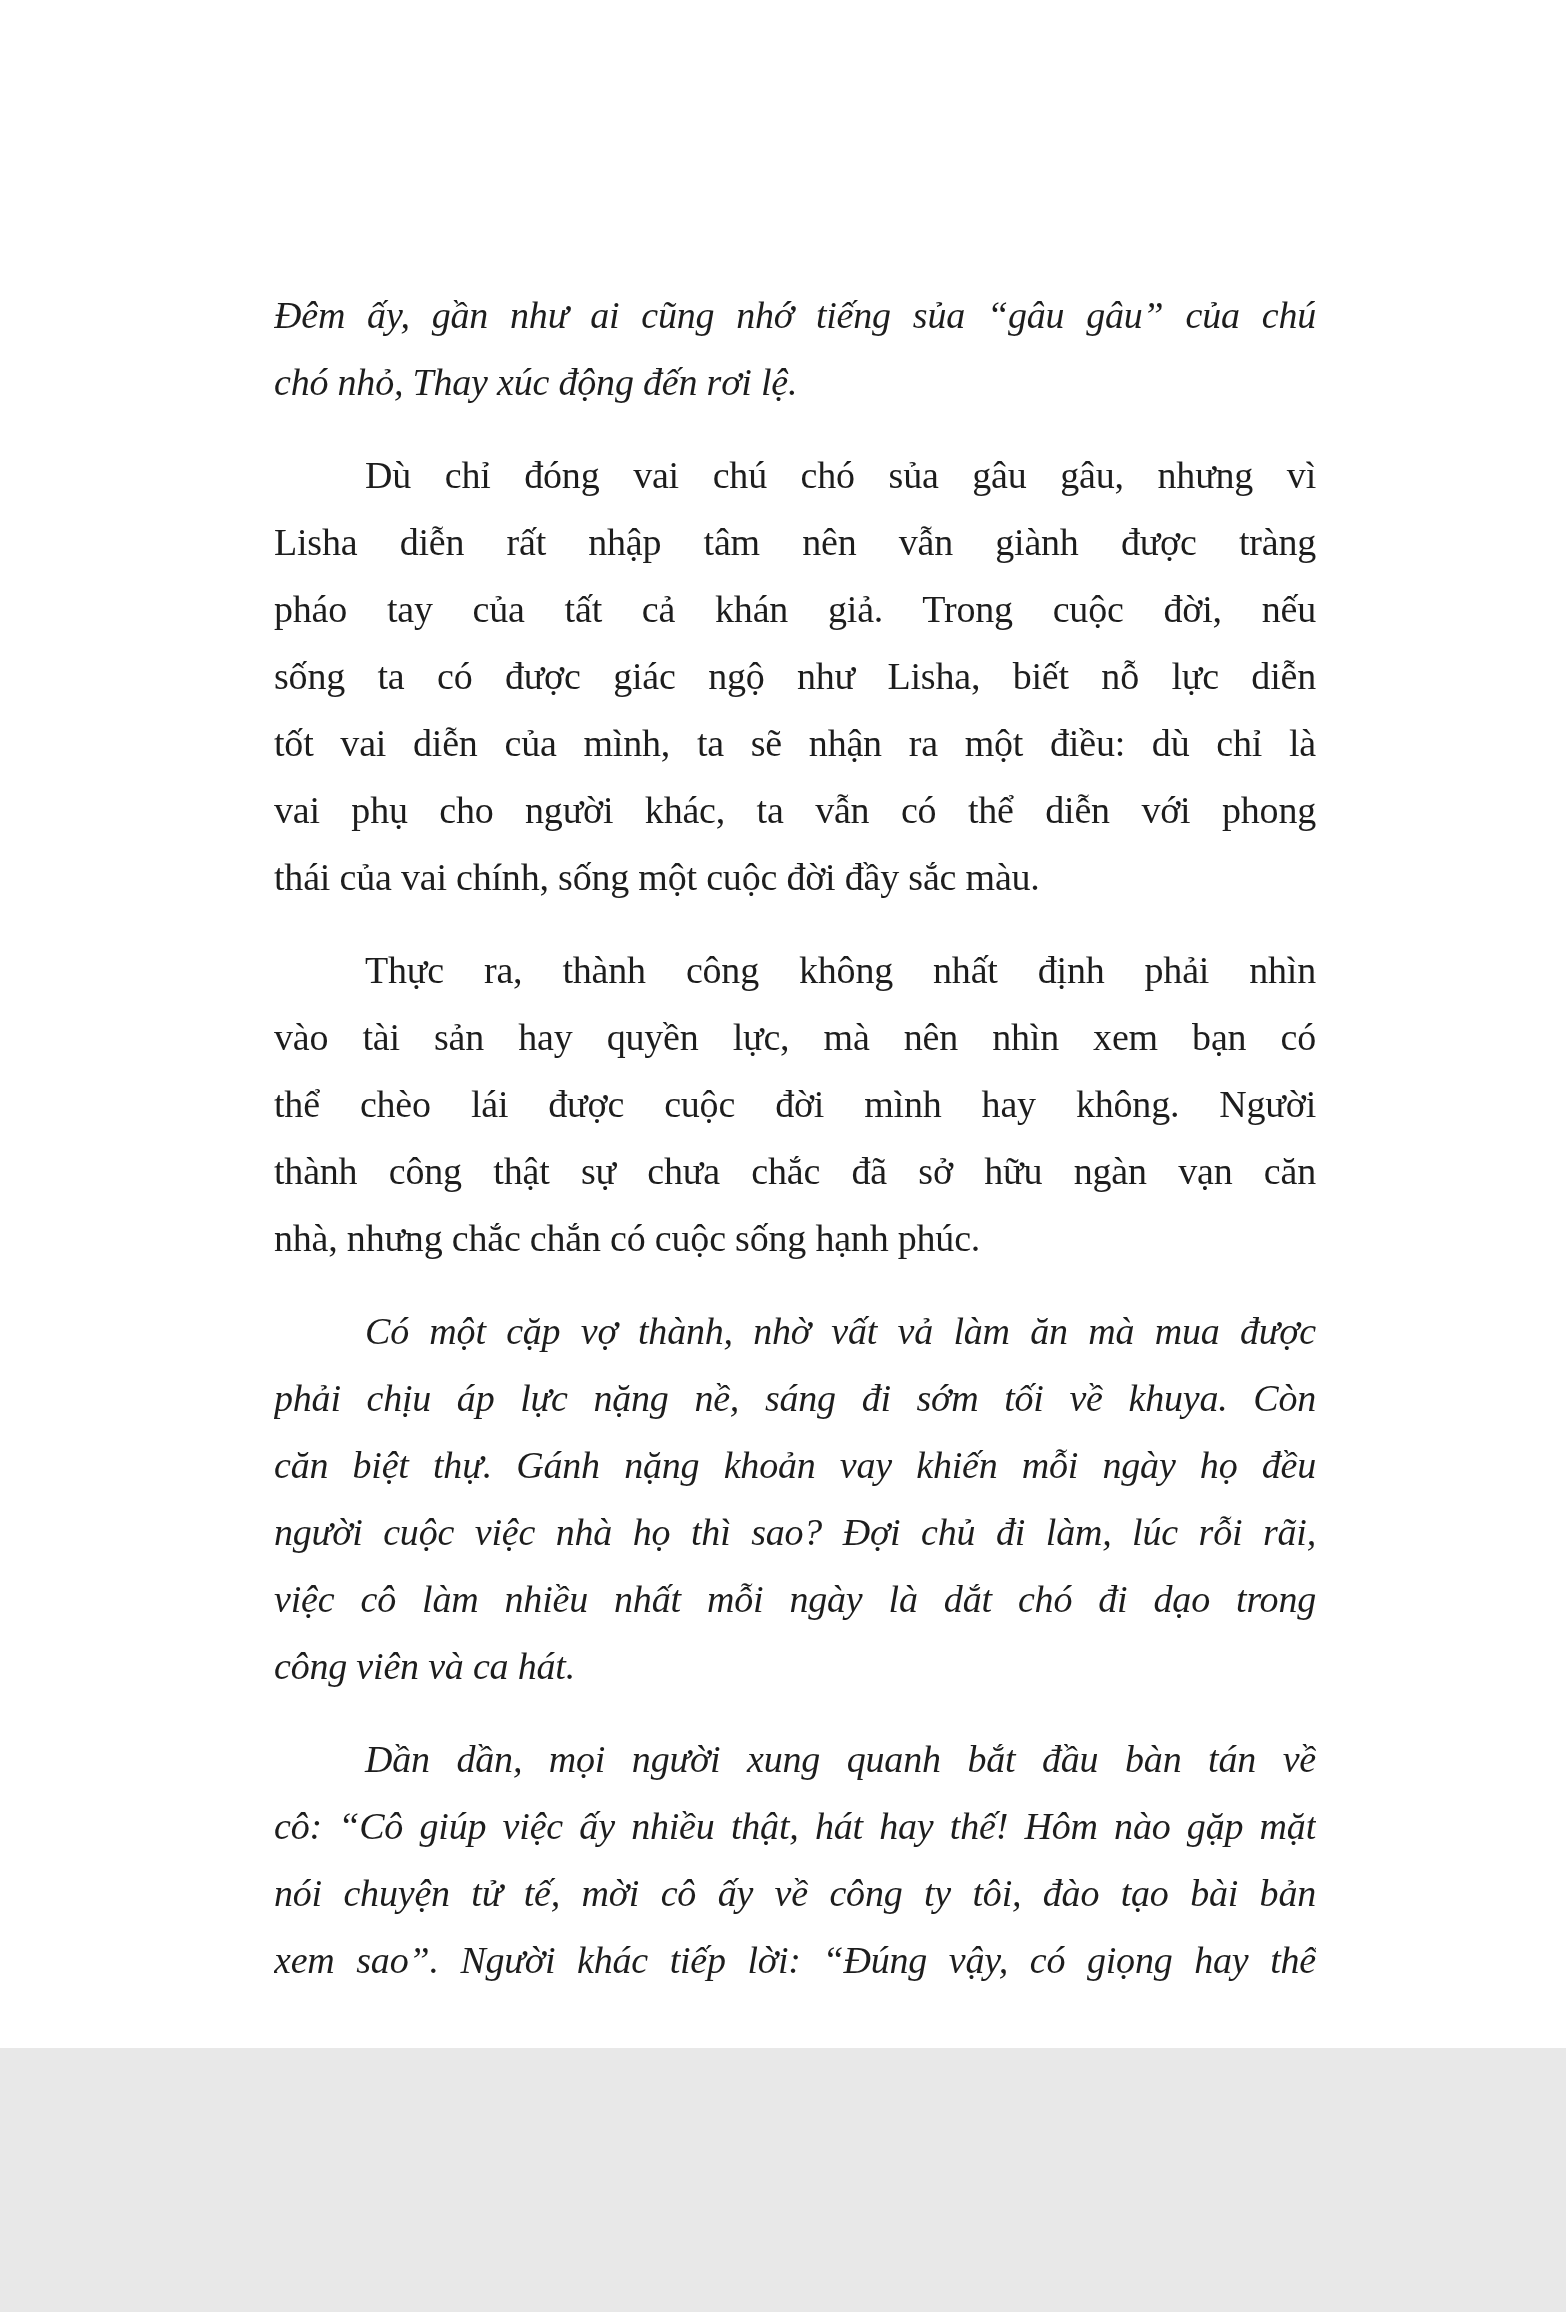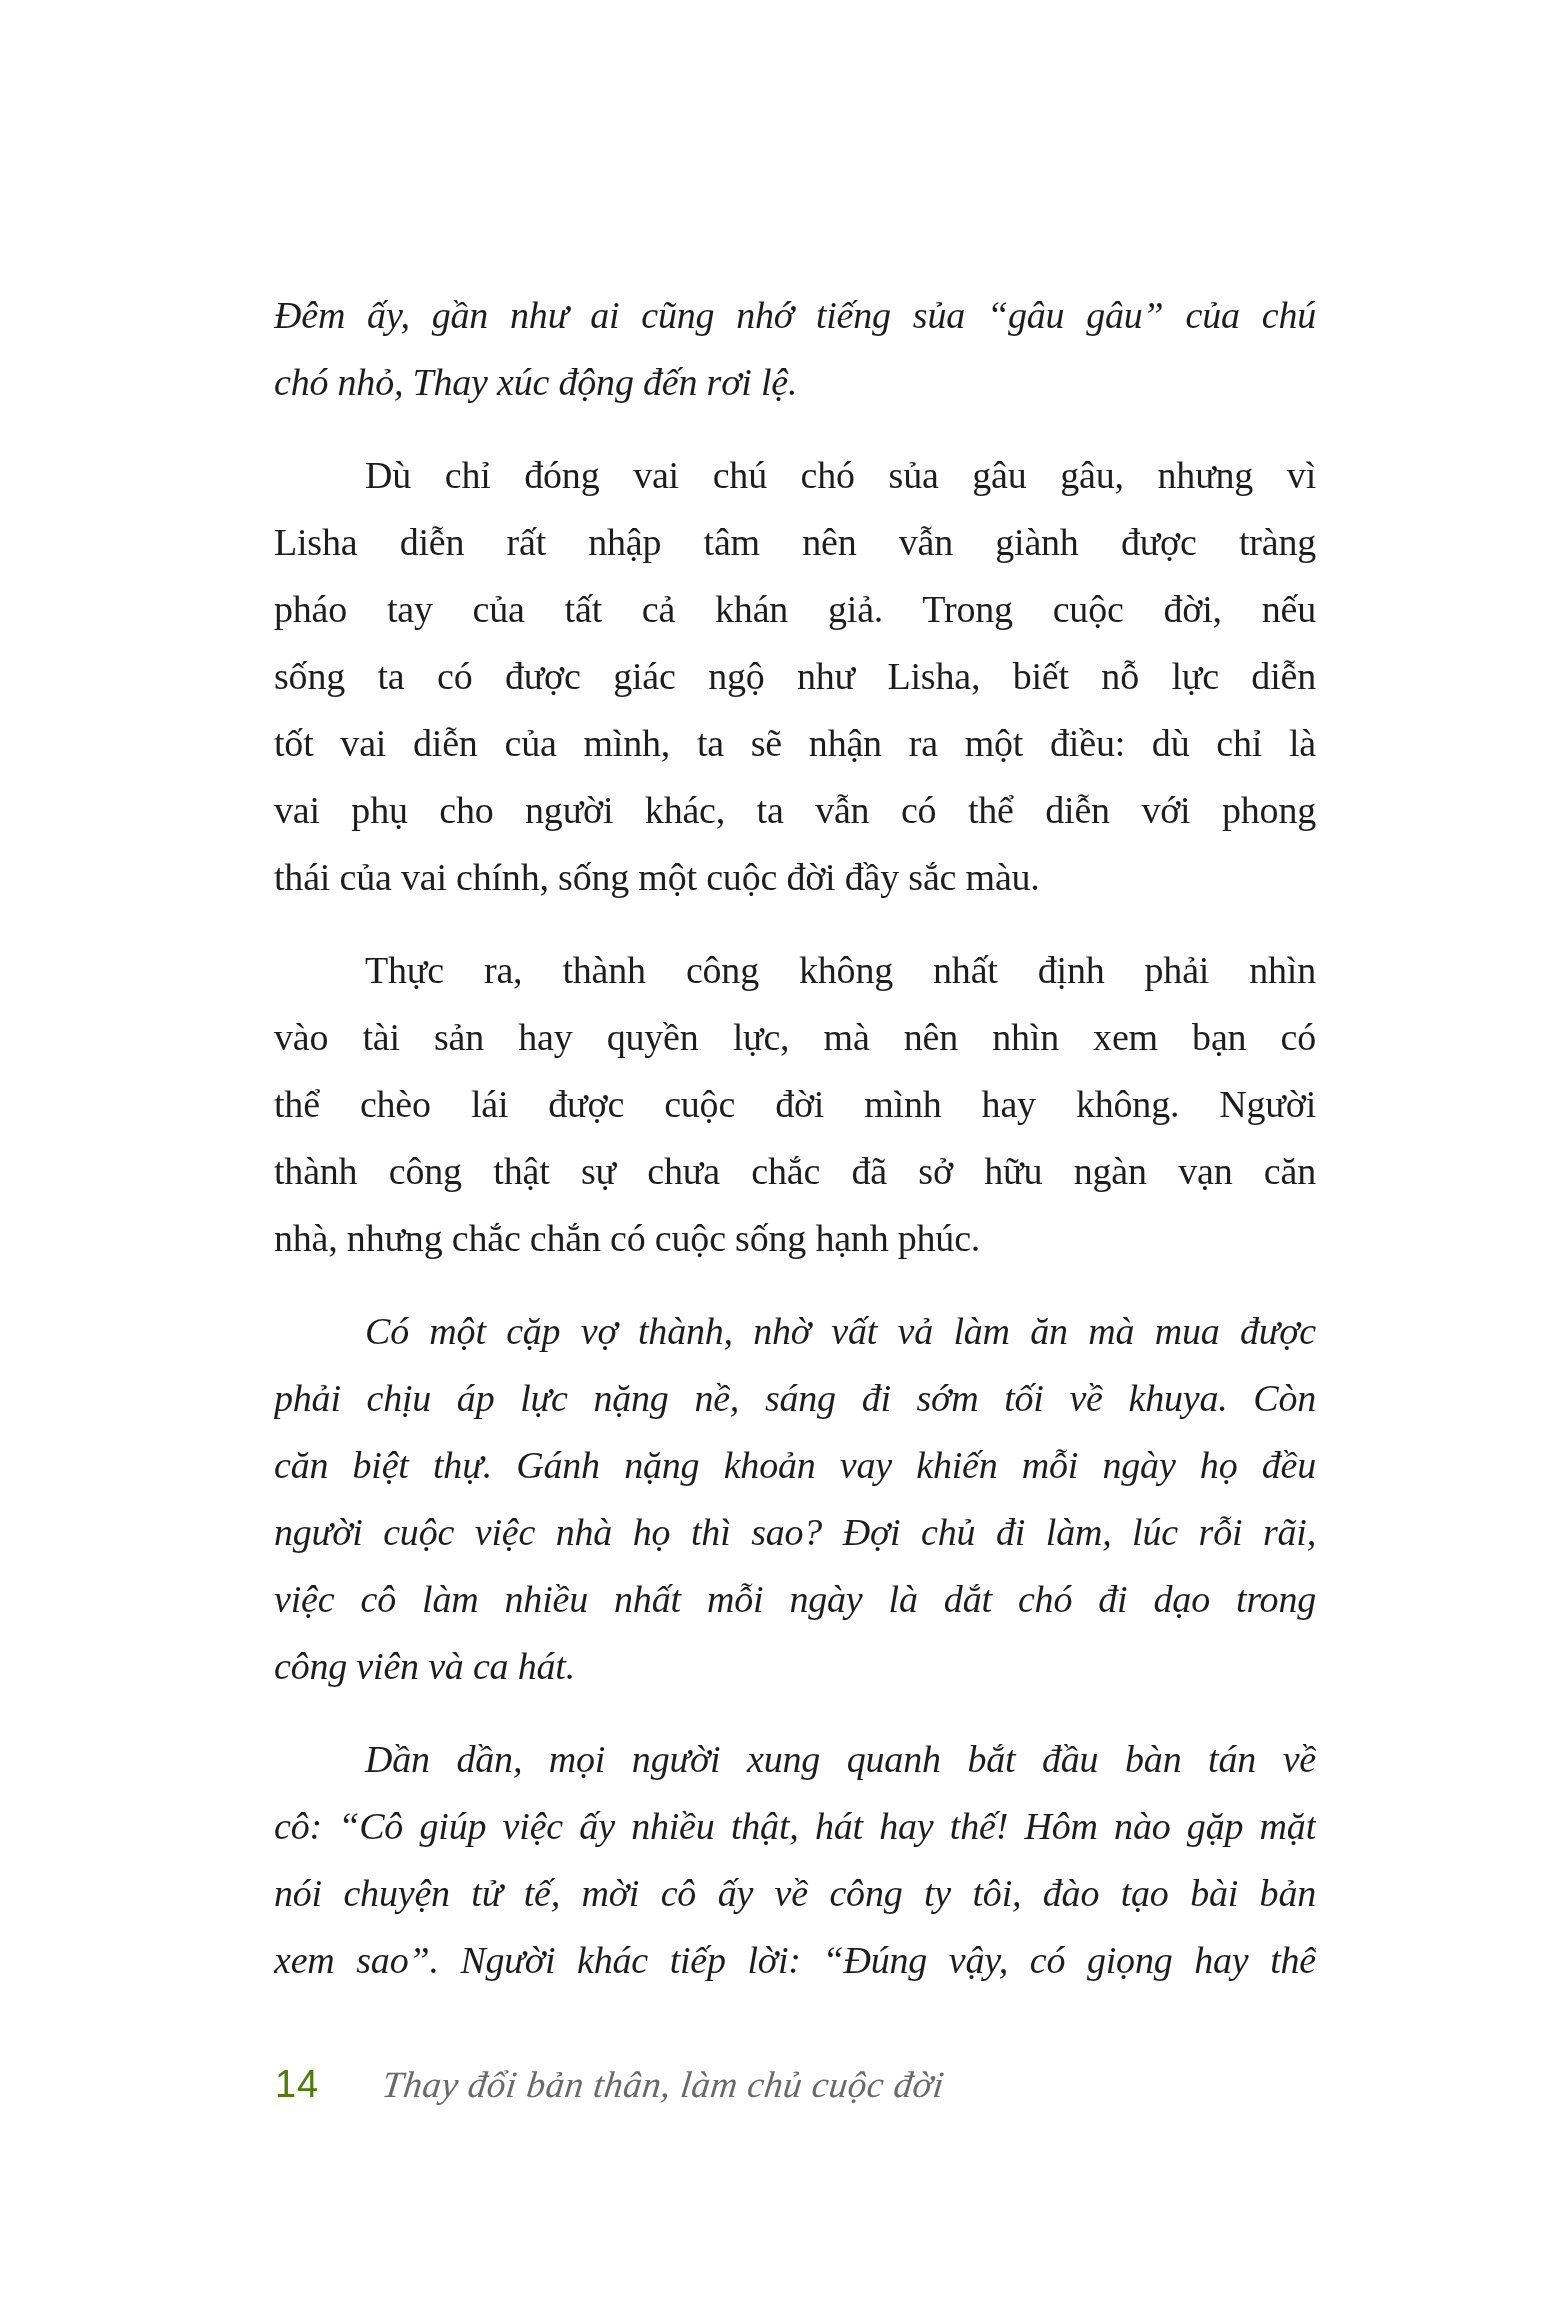--- a/index.html
+++ b/index.html
@@ -1,19 +1,19 @@
 <!DOCTYPE html>
 <html style="font-size:15px"><head>
 <meta charset="utf-8">
 <style>
   html, body { margin: 0; padding: 0; background: #e8e8e8; }
   .page {
     position: relative;
     width: 1567px;
-    height: 2312px;
+    height: 2048px;
     background: #ffffff;
     overflow: hidden;
     font-family: "Liberation Serif", "DejaVu Serif", serif;
   }
   .textblock {
     position: absolute;
     left: 274px;
     top: 282px;
     width: 1042px;
   }

